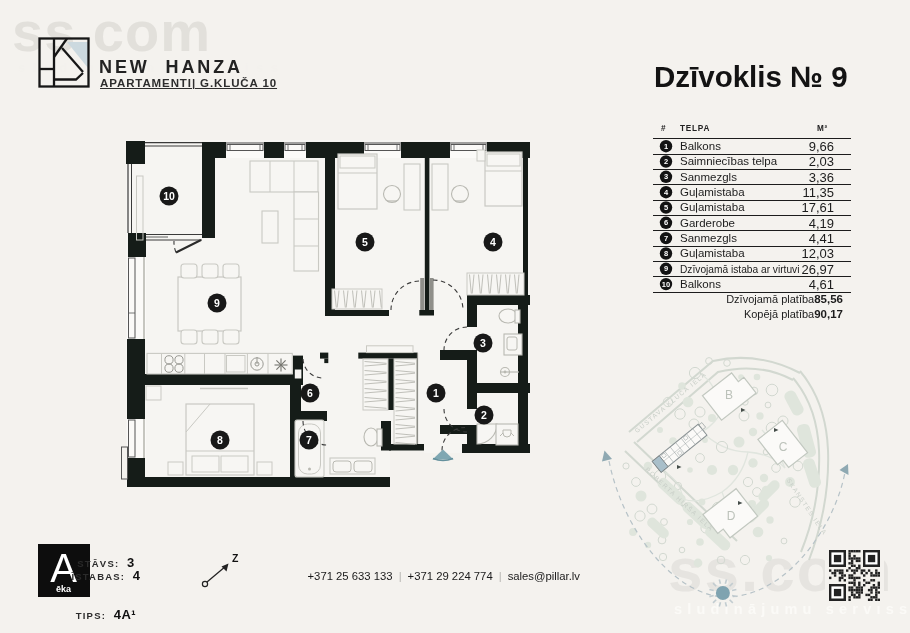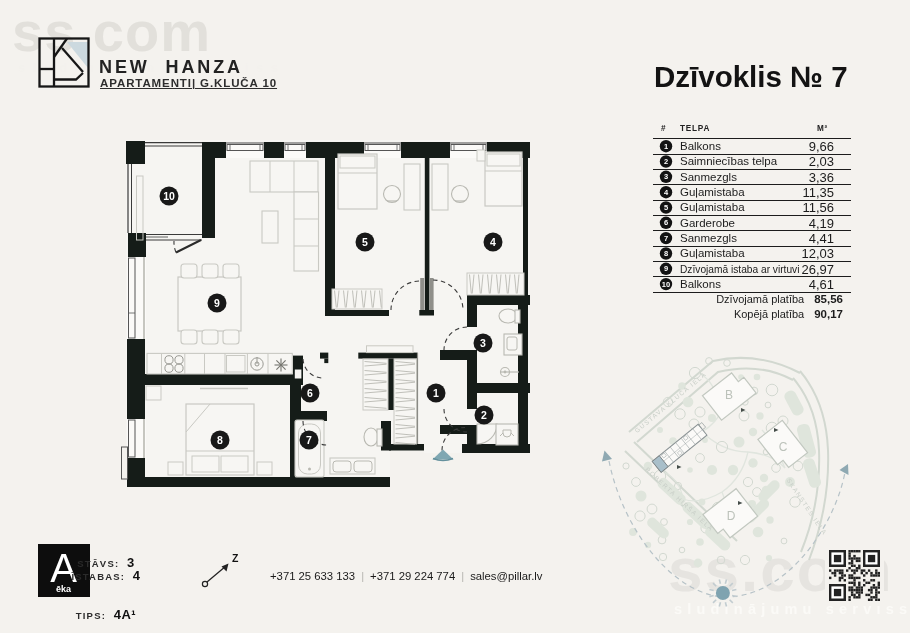--- a/index.html
+++ b/index.html
@@ -13,24 +13,24 @@
 #brand2{left:100px;top:77px;font-size:11.5px;font-weight:bold;color:#2d2d2d;letter-spacing:0.9px;text-decoration:underline;}
 #title{left:654px;top:60px;font-size:29.5px;font-weight:bold;color:#131313;letter-spacing:0px;}
 #thead{left:653px;top:124px;width:198px;font-size:8.2px;font-weight:bold;color:#222;letter-spacing:0.8px;}
 #thead .h1{position:absolute;left:8px;}#thead .h2{position:absolute;left:27px;text-align:right;}#thead .h3{position:absolute;left:164px;}
 #tline{left:653px;top:137.6px;width:198px;height:1.6px;background:#1c1c1c;}
 #trows{left:653px;top:0;width:198px;}
 .trow{position:absolute;left:0;width:198px;border-bottom:1.4px solid #1c1c1c;}
 .tname{position:absolute;left:27px;top:50%;transform:translateY(-50%);font-size:11.5px;color:#1c1c1c;white-space:nowrap;}
 .tval{position:absolute;right:17px;top:50%;transform:translateY(-50%);font-size:13px;color:#1c1c1c;}
 .tfoot{position:absolute;width:190px;left:653px;font-size:11px;color:#1c1c1c;text-align:right;}
-.tfoot b{margin-left:10px;font-size:11.5px;}
+.tfoot b{font-size:11.5px;}
 .inf{position:absolute;font-size:9.5px;font-weight:bold;letter-spacing:1.2px;color:#2b2b2b;width:120px;text-align:center;white-space:nowrap;}
 .inf b{font-size:13px;letter-spacing:0.5px;color:#111;}
-#phones{left:270px;top:570px;width:310px;text-align:left;font-size:11.3px;color:#1a1a1a;white-space:nowrap;}
+#phones{left:270px;top:570px;width:310px;text-align:right;font-size:11.3px;color:#1a1a1a;white-space:nowrap;}
 #phones .sep{color:#b5b5b0;padding:0 6px;}
 </style></head>
 <body>
 <div id="page">
 
 <div class="abs" id="wm-top">ss.com</div>
 
 <div class="abs" id="wm-top2">sludinājumu serviss</div>
 
 <div class="abs" id="wm-bot">ss.com</div>
@@ -621,21 +621,21 @@
 <line x1="31" y1="3.5" x2="18" y2="22"></line>
 <line x1="26" y1="13 " x2="47" y2="37"></line>
 <polyline points="18,44.5 40,44.5 47,38"></polyline>
 </g>
     </svg>
 
 <div class="abs" id="brand">NEW&nbsp;&nbsp;HANZA</div>
 
 <div class="abs" id="brand2">APARTAMENTI| G.KLUČA 10</div>
 
-<div class="abs" id="title">Dzīvoklis № 7</div>
+<div class="abs" id="title">Dzīvoklis № 9</div>
 
 <div class="abs" id="thead">
       <span class="h1">#</span>
       <span class="h2">TELPA</span>
       <span class="h3">M²</span>
     </div>
 
 <div class="abs" id="tline"></div>
 
 <div class="abs" id="trows">
@@ -650,21 +650,21 @@
 <div class="trow" style="top:169.0px;height:15.33px">
         <span class="tname" style="">Sanmezgls</span>
         <span class="tval">3,36</span>
       </div>
 <div class="trow" style="top:184.3px;height:15.33px">
         <span class="tname" style="">Guļamistaba</span>
         <span class="tval">11,35</span>
       </div>
 <div class="trow" style="top:199.6px;height:15.33px">
         <span class="tname" style="">Guļamistaba</span>
-        <span class="tval">11,56</span>
+        <span class="tval">17,61</span>
       </div>
 <div class="trow" style="top:215.0px;height:15.33px">
         <span class="tname" style="">Garderobe</span>
         <span class="tval">4,19</span>
       </div>
 <div class="trow" style="top:230.3px;height:15.33px">
         <span class="tname" style="">Sanmezgls</span>
         <span class="tval">4,41</span>
       </div>
 <div class="trow" style="top:245.6px;height:15.33px">

